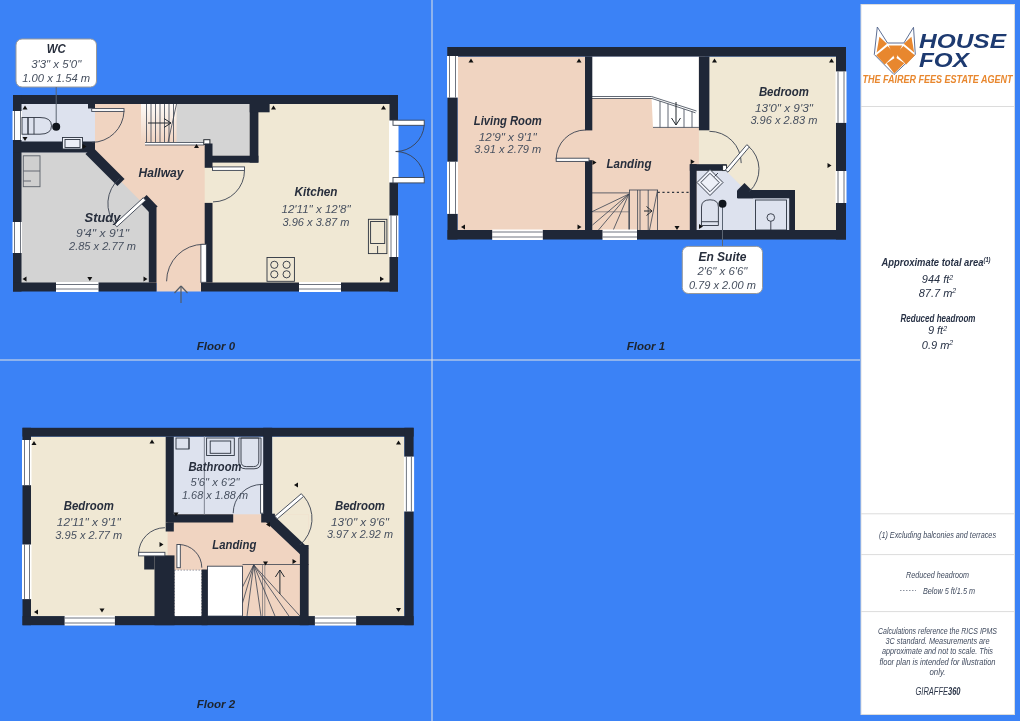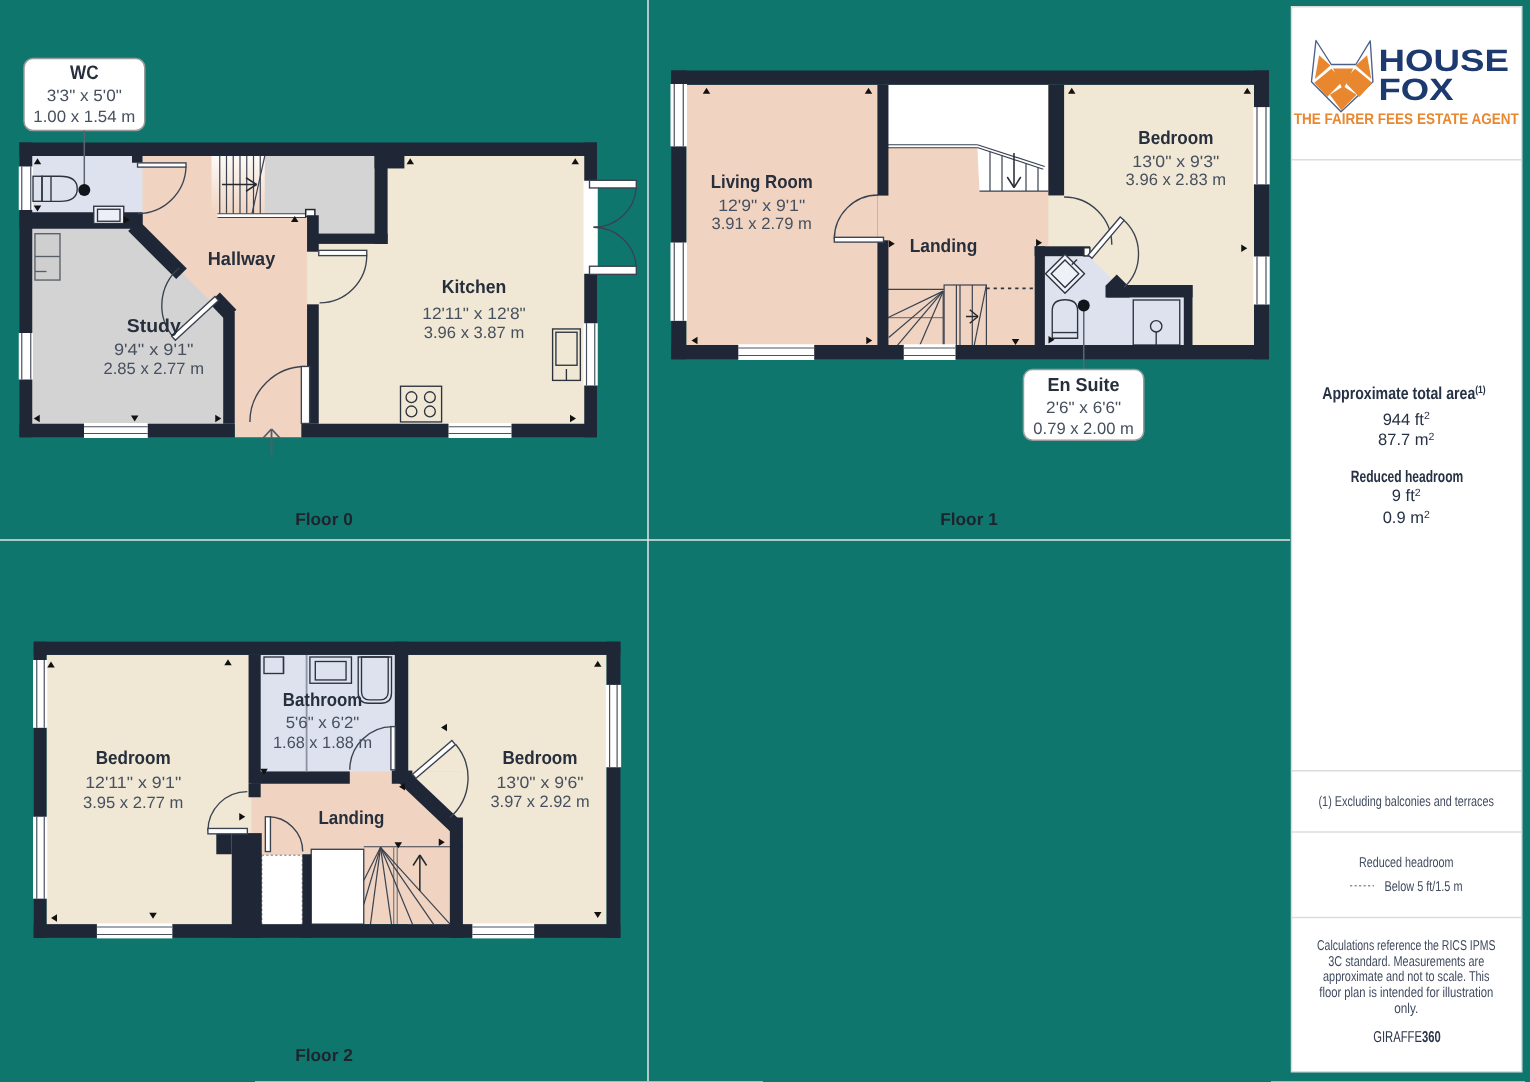--- a/index.html
+++ b/index.html
@@ -1,17 +1,17 @@
 <!DOCTYPE html>
 <html><head>
 <meta charset="utf-8">
 <style>
   html,body{margin:0;padding:0;background:#ffffff;}
   body{font-family:"Liberation Sans", sans-serif;}
-  #page{position:relative;width:1020px;height:721px;overflow:hidden;background:#0f766e;}
+  #page{position:relative;width:1020px;height:721px;overflow:hidden;background:#3b82f6;font-style:italic;}
   svg text{font-family:"Liberation Sans", sans-serif;}
   .room{font-weight:bold;fill:#272e3c;}
   .dim{fill:#47505f;}
   .floorlbl{font-weight:bold;fill:#1d242e;font-size:11.5px;}
 </style>
 </head>
 <body>
 <div id="page">
 <svg width="1020" height="721" viewBox="0 0 1020 721">
 <defs>

